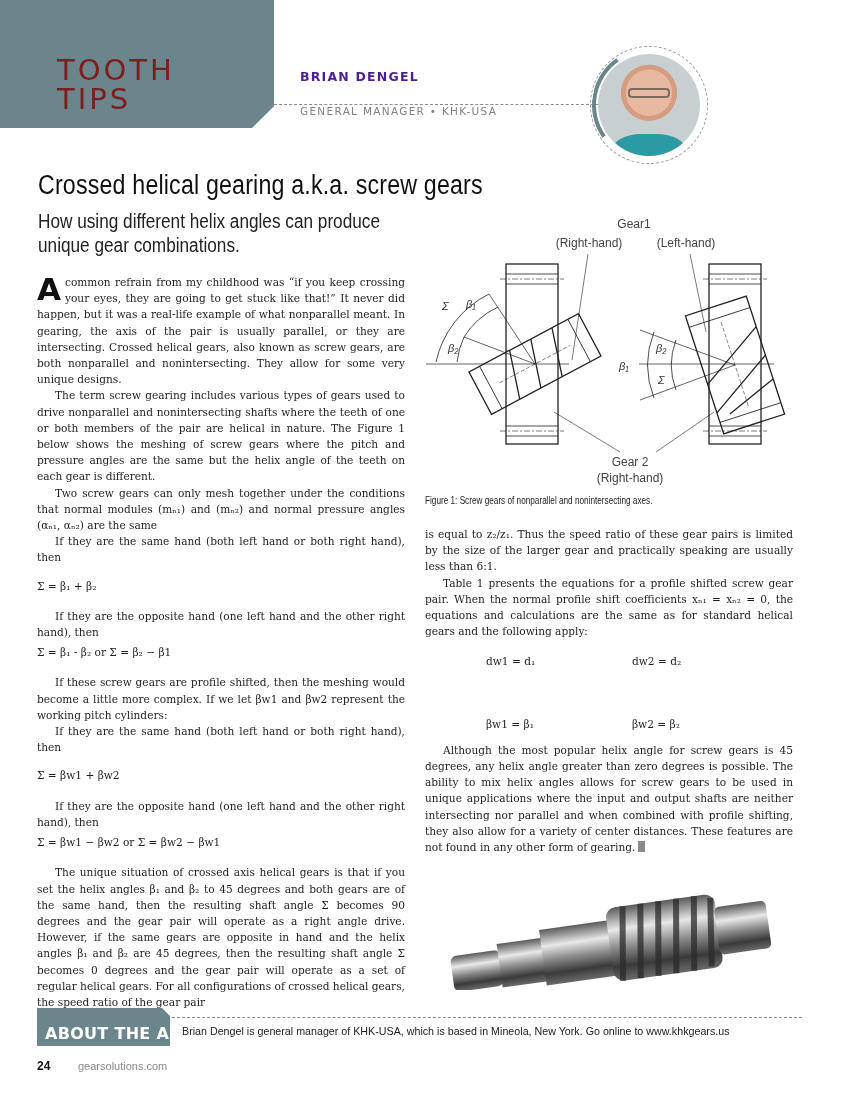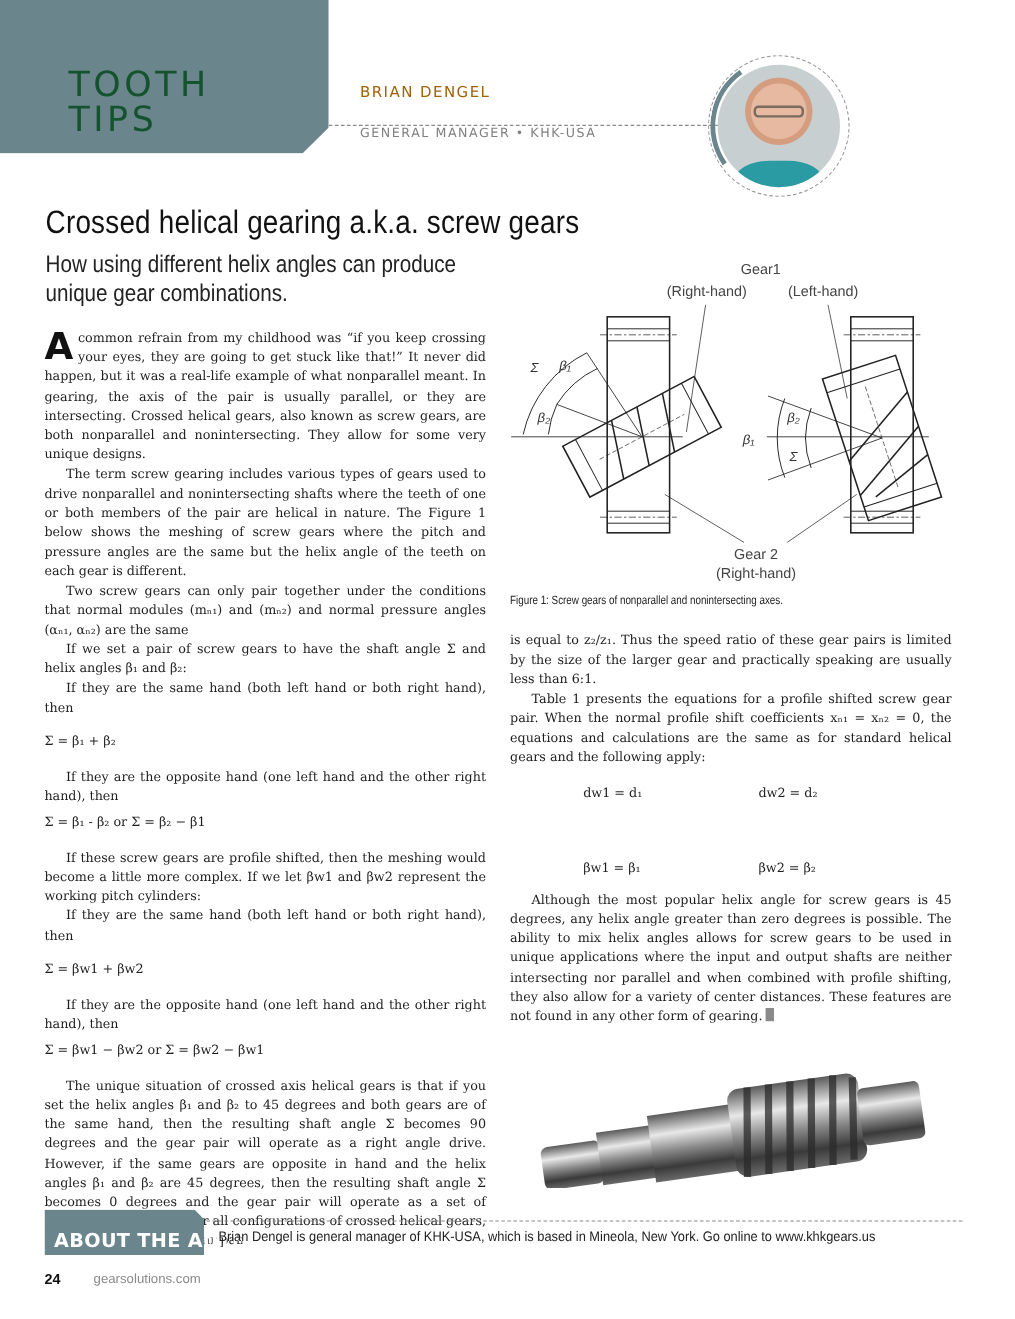--- a/index.html
+++ b/index.html
@@ -1,24 +1,24 @@
 <!DOCTYPE html>
 <html><head>
 <meta charset="utf-8">
 <style>
   html, body { margin: 0; padding: 0; background: #ffffff; }
   body { width: 846px; height: 1099px; position: relative; overflow: hidden; font-family: "DejaVu Serif", serif; color: #1a1a1a; }
 
   
   .banner { position: absolute; left: 0; top: 0; width: 274px; height: 128px; background: #6a858c;
     clip-path: polygon(0 0, 100% 0, 100% 83%, 252px 100%, 0 100%); }
-  .banner-title { position: absolute; left: 57px; top: 56px; color: #14532d; font-family: "DejaVu Sans", sans-serif;
+  .banner-title { position: absolute; left: 57px; top: 56px; color: #7f1d1d; font-family: "DejaVu Sans", sans-serif;
     font-size: 29px; line-height: 29px; letter-spacing: 3px; font-weight: normal; }
   .author-block { position: absolute; left: 300px; top: 69px; font-family: "DejaVu Sans", sans-serif; color: #7a7a7a; }
-  .author-name { font-weight: normal; font-size: 12.5px; letter-spacing: 1.2px; color: #a16207; }
+  .author-name { font-weight: bold; font-size: 12.5px; letter-spacing: 1.2px; color: #4c1d95; }
   .author-role { font-size: 10.5px; letter-spacing: 1.3px; margin-top: 21px; color: #808080; }
   .header-rule { position: absolute; left: 274px; top: 104px; width: 330px; border-top: 1px dashed #8a8a8a; }
 
   
   .avatar-wrap { position: absolute; left: 588px; top: 46px; width: 130px; height: 118px; }
   .avatar { position: absolute; left: 10px; top: 8px; width: 102px; height: 102px; border-radius: 50%;
     background: radial-gradient(circle at 50% 38%, #e6b9a0 0 28%, #d49d80 29% 34%, #c8cfd1 35% 100%); overflow: hidden; }
   .avatar .shirt { position: absolute; left: 14px; top: 80px; width: 74px; height: 40px; border-radius: 40% 40% 0 0; background: #2a9aa3; }
   .avatar .glasses { position: absolute; left: 30px; top: 34px; width: 42px; height: 10px; border: 2px solid #7b6a60; border-radius: 4px; box-sizing: border-box; }
   .avatar-ring { position: absolute; left: 2px; top: 0; width: 118px; height: 118px; border-radius: 50%;
@@ -87,22 +87,21 @@
     <div class="shirt"></div>
   </div>
 </div>
 
 <div class="headline">Crossed helical gearing a.k.a. screw gears</div>
 <div class="subhead">How using different helix angles can produce unique gear combinations.</div>
 
 <div class="col col-left">
   <p class="noindent"><span class="dropcap">A</span><span>common refrain from my childhood was “if you keep crossing your eyes, they are going to get stuck like that!” It never did happen, but it was a real-life example of what nonparallel meant. In gearing, the axis of the pair is usually parallel, or they are intersecting. Crossed helical gears, also known as screw gears, are both nonparallel and nonintersecting.  They allow for some very unique designs.</span></p>
   <p>The term screw gearing includes various types of gears used to drive nonparallel and nonintersecting shafts where the teeth of one or both members of the pair are helical in nature. The Figure 1 below shows the meshing of screw gears where the pitch and pressure angles are the same but the helix angle of the teeth on each gear is different.</p>
-  <p>Two screw gears can only pair together under the conditions that normal modules (mₙ₁) and (mₙ₂) and normal pressure angles (αₙ₁, αₙ₂) are the same</p>
-  <p>If we set a pair of screw gears to have the shaft angle Σ and helix angles β₁ and β₂:</p>
+  <p>Two screw gears can only mesh together under the conditions that normal modules (mₙ₁) and (mₙ₂) and normal pressure angles (αₙ₁, αₙ₂) are the same</p>
   <p>If they are the same hand (both left hand or both right hand), then</p>
   <p class="eq">Σ  =  β₁ + β₂</p>
   <p>If they are the opposite hand (one left hand and the other right hand), then</p>
   <p class="eq eq-tight">Σ  = β₁ - β₂      or     Σ  =  β₂ − β1</p>
   <p>If these screw gears are profile shifted, then the meshing would become a little more complex. If we let βw1 and βw2 represent the working pitch cylinders:</p>
   <p>If they are the same hand (both left hand or both right hand), then</p>
   <p class="eq">Σ  =  βw1 + βw2</p>
   <p>If they are the opposite hand (one left hand and the other right hand), then</p>
   <p class="eq eq-tight">Σ  =  βw1 −  βw2     or     Σ  =  βw2 −  βw1</p>
   <p>The unique situation of crossed axis helical gears is that if you set the helix angles β₁ and β₂ to 45 degrees and both gears are of the same hand, then the resulting shaft angle Σ becomes 90 degrees and the gear pair will operate as a right angle drive. However, if the same gears are opposite in hand and the helix angles β₁ and β₂ are 45 degrees, then the resulting shaft angle Σ becomes 0 degrees and the gear pair will operate as a set of regular helical gears. For all configurations of crossed helical gears, the speed ratio of the gear pair</p>

